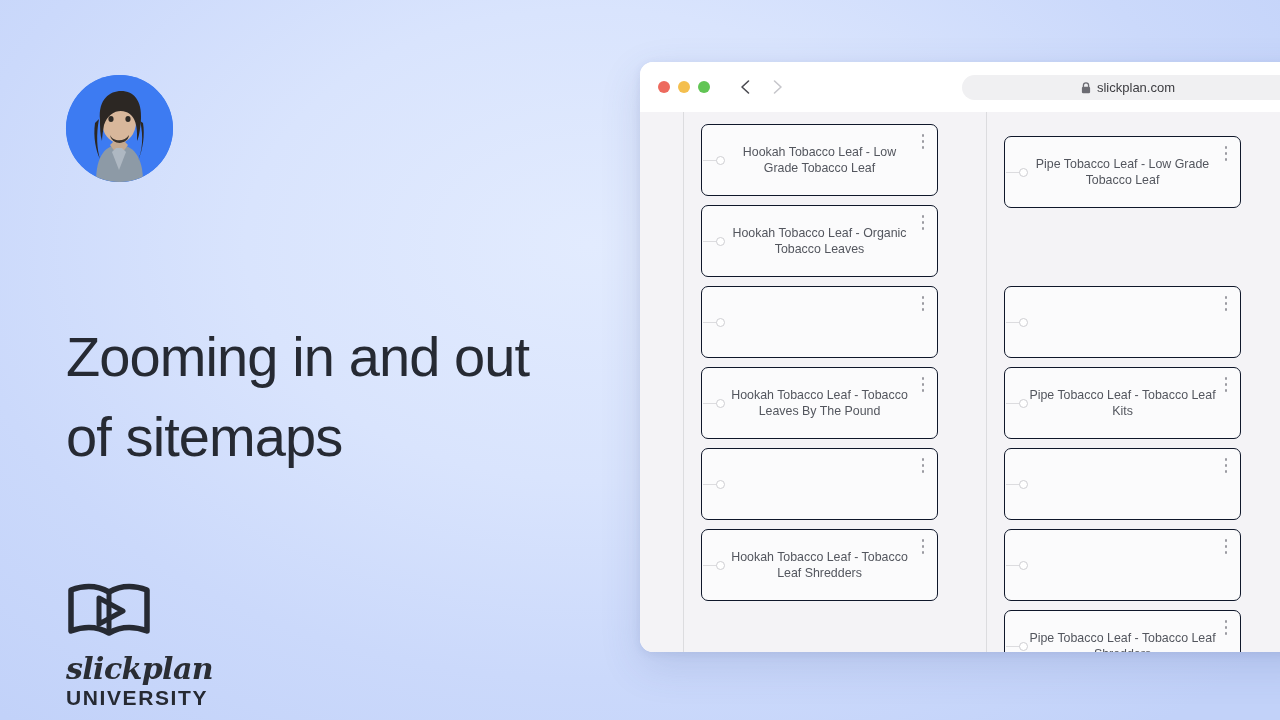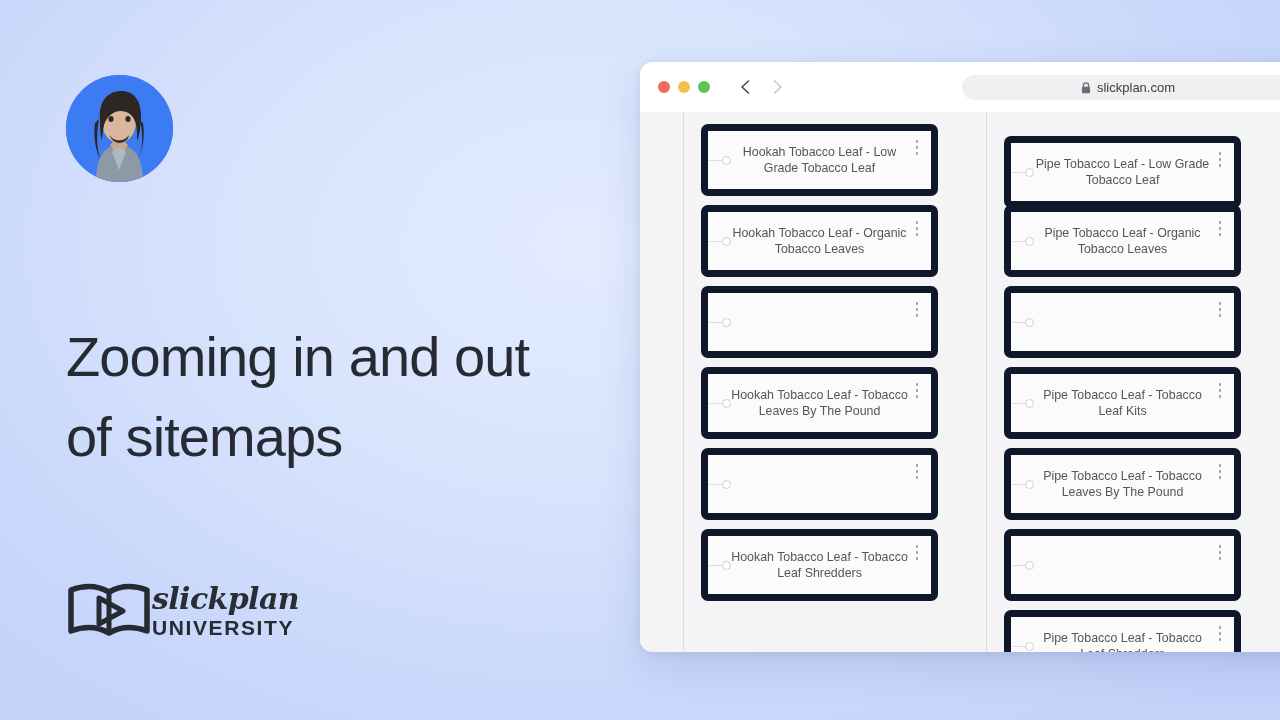--- a/index.html
+++ b/index.html
@@ -46,21 +46,23 @@
     line-height: 1.42;
     font-weight: normal;
     letter-spacing: -0.9px;
     color: #262a33;
   }
 
   #logo-block {
     position: absolute;
     left: 66px; top: 582px;
     display: flex;
-    align-items: flex-end;
+    align-items: flex-start;
+    gap: 16px;
+    flex-direction: column;
   }
   #logo-mark { flex: none; width: 86px; height: 56px; }
   #logo-words { display: flex; flex-direction: column; line-height: 1; }
   #logo-script {
     font-size: 30px;
     font-style: italic;
     font-weight: bold;
     color: #2a2d34;
     letter-spacing: -0.6px;
     font-family: "DejaVu Serif", serif;
@@ -139,21 +141,21 @@
     width: 1px; height: 600px;
     background: #dcdcdf;
   }
 
   .node {
     position: absolute;
     left: 18px;
     width: 237px;
     height: 72px;
     background: #fbfbfc;
-    border: 7px solid #0f172a;
+    border: 1px solid #0f172a;
     border-radius: 7px;
     display: flex;
     align-items: center;
     justify-content: center;
     padding: 0 22px;
   }
   .node-label {
     font-size: 12.4px;
     line-height: 1.33;
     color: #53565e;
@@ -355,30 +357,20 @@
           <div class="connector-stub"></div>
           <div class="connector-dot"></div>
           <div class="node-label">Pipe Tobacco Leaf - Low Grade Tobacco Leaf</div>
           <div class="kebab">
               <span></span>
               <span></span>
               <span></span>
             </div>
         </div>
 
-        <div class="node" style="top:93px">
-          <div class="connector-stub"></div>
-          <div class="connector-dot"></div>
-          <div class="node-label">Pipe Tobacco Leaf - Organic Tobacco Leaves</div>
-          <div class="kebab">
-              <span></span>
-              <span></span>
-              <span></span>
-            </div>
-        </div>
 
         <div class="node" style="top:174px">
           <div class="connector-stub"></div>
           <div class="connector-dot"></div>
           <div class="node-label"></div>
           <div class="kebab">
               <span></span>
               <span></span>
               <span></span>
             </div>
@@ -391,21 +383,20 @@
           <div class="kebab">
               <span></span>
               <span></span>
               <span></span>
             </div>
         </div>
 
         <div class="node" style="top:336px">
           <div class="connector-stub"></div>
           <div class="connector-dot"></div>
-          <div class="node-label">Pipe Tobacco Leaf - Tobacco Leaves By The Pound</div>
           <div class="kebab">
               <span></span>
               <span></span>
               <span></span>
             </div>
         </div>
 
         <div class="node" style="top:417px">
           <div class="connector-stub"></div>
           <div class="connector-dot"></div>

